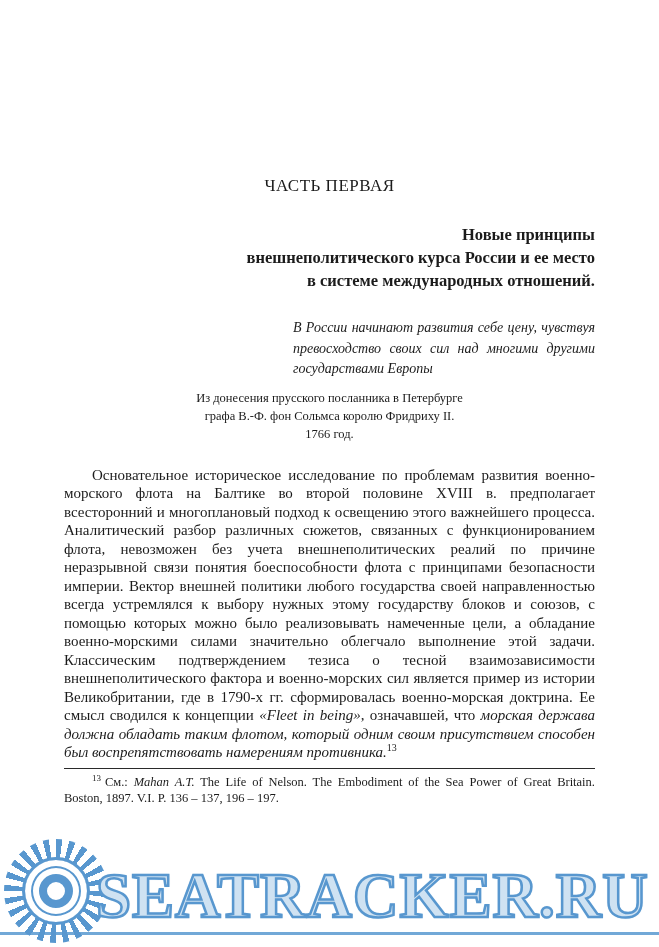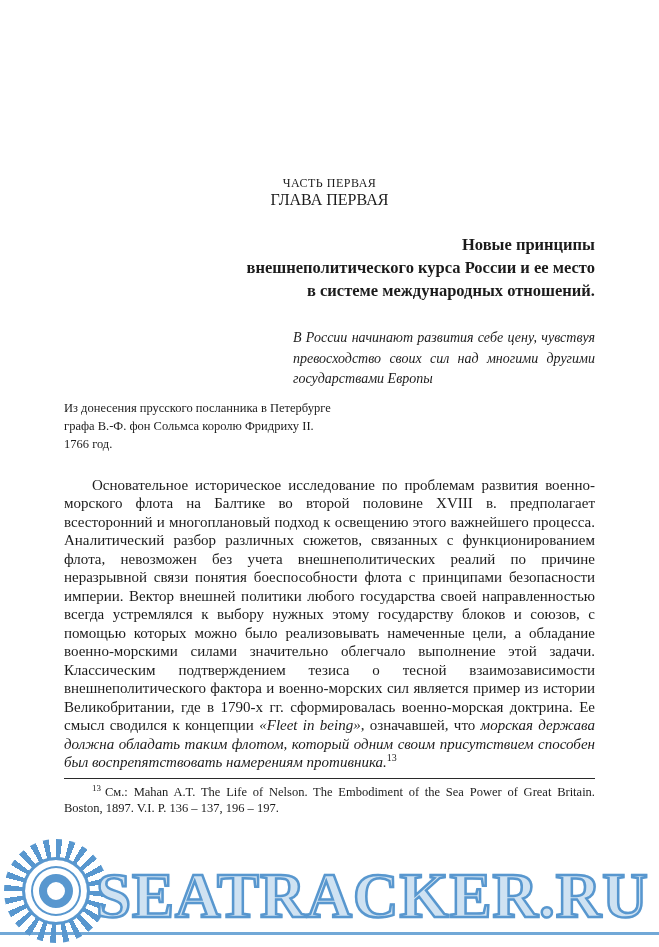--- a/index.html
+++ b/index.html
@@ -16,23 +16,23 @@
   }
   .content {
     position: absolute;
     top: 0; left: 64px; right: 64px;
     padding-top: 176px;
   }
   .preline { white-space: pre-line; }
 
   .part-title {
     text-align: center;
-    font-size: 12px;
+    font-size: 17px;
     letter-spacing: 0.5px;
-    margin-bottom: 0;
+    margin-bottom: 27px;
   }
   .main-title {
     text-align: center;
     font-size: 21px;
     font-weight: bold;
     line-height: 1.35;
     margin-bottom: 40px;
   }
   .chapter-title {
     text-align: center;
@@ -51,21 +51,21 @@
     margin-left: auto;
     font-style: italic;
     font-size: 14px;
     line-height: 1.45;
     text-align: justify;
     margin-bottom: 10px;
   }
   .epigraph-attribution {
     font-size: 12.5px;
     line-height: 1.45;
-    text-align: left;
+    text-align: center;
     margin-bottom: 22px;
   }
   .body-paragraph {
     font-size: 15px;
     line-height: 1.235;
     text-align: justify;
     text-indent: 28px;
   }
   .body-paragraph .italic { font-style: italic; }
   sup.footnote-ref {
@@ -78,21 +78,21 @@
     border-top: 1px solid #2a2a2a;
     margin-top: 6px;
     margin-bottom: 4px;
   }
   .footnote {
     font-size: 12.5px;
     line-height: 1.3;
     text-align: justify;
     text-indent: 28px;
   }
-  .footnote .italic { }
+  .footnote .italic { font-style: italic; }
   sup.footnote-marker {
     font-size: 9px;
     vertical-align: super;
     margin-right: 4px;
   }
 
   
   .watermark {
     position: absolute;
     left: 0; right: 0; bottom: 6px;
@@ -142,21 +142,20 @@
 </style>
 </head>
 <body>
 
 <div class="page">
   <div class="content">
 
     <div class="part-title preline">ЧАСТЬ ПЕРВАЯ</div>
 
 
-    <div class="chapter-title preline">ГЛАВА ПЕРВАЯ</div>
 
     <div class="chapter-subtitle preline">Новые принципы
 внешнеполитического курса России и ее место
 в системе международных отношений.</div>
 
     <div class="epigraph">В России начинают развития себе цену, чувствуя превосходство своих сил над многими другими государствами Европы</div>
 
     <div class="epigraph-attribution preline">Из донесения прусского посланника в Петербурге
 графа В.-Ф. фон Сольмса королю Фридриху II.
 1766 год.</div>

